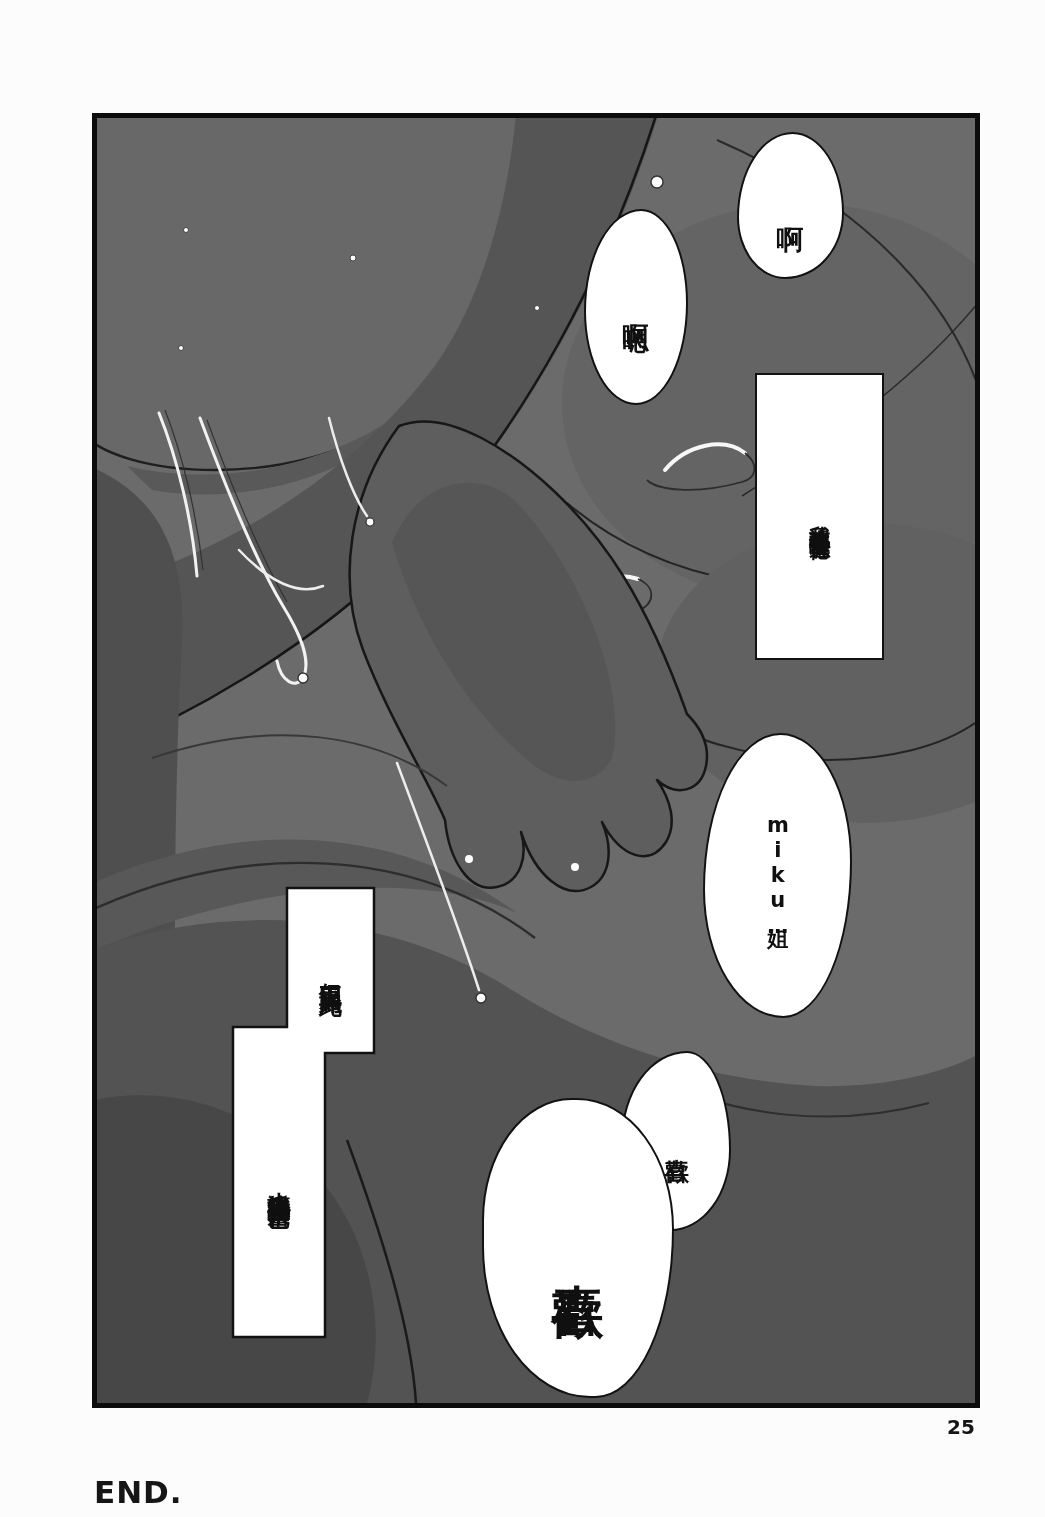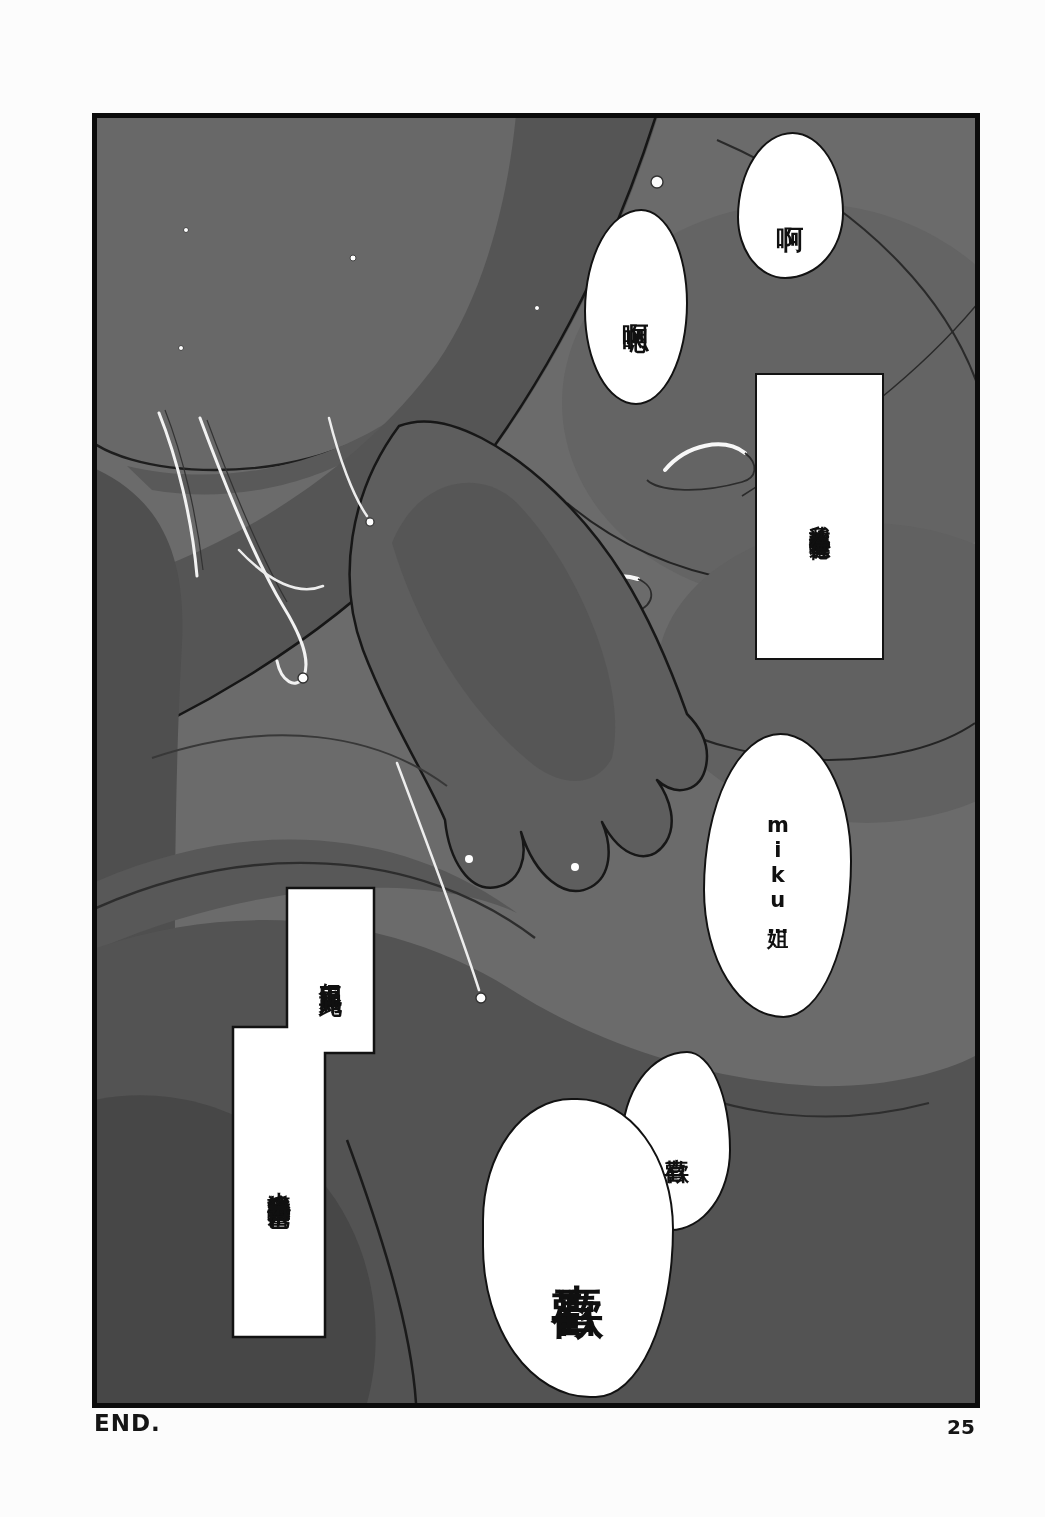--- a/index.html
+++ b/index.html
@@ -170,16 +170,16 @@
   </div>
 
   <div class="bubble" style="left:621px;top:1051px;width:110px;height:180px;border-radius:60% 40% 55% 45% / 50% 55% 45% 50%;">
     <span class="vtext" style="font-size:24px;font-weight:700;letter-spacing:2px;">喜歡</span>
   </div>
 
   <div class="bubble" style="left:482px;top:1098px;width:192px;height:300px;border-radius:48% 52% 42% 58% / 42% 45% 58% 52%;">
     <span class="vtext" style="font-size:52px;font-weight:800;letter-spacing:6px;">喜歡</span>
   </div>
 
-  <div class="footer-text" style="left:94px;top:1410px;font-size:23px;letter-spacing:1px;">END.</div>
+  <div class="footer-text" style="left:94px;top:1474px;font-size:31px;letter-spacing:1px;">END.</div>
   <div class="footer-text" style="left:900px;top:1415px;font-size:20px;margin-left:47px;">25</div>
 
 </div>
 
 </body></html>

